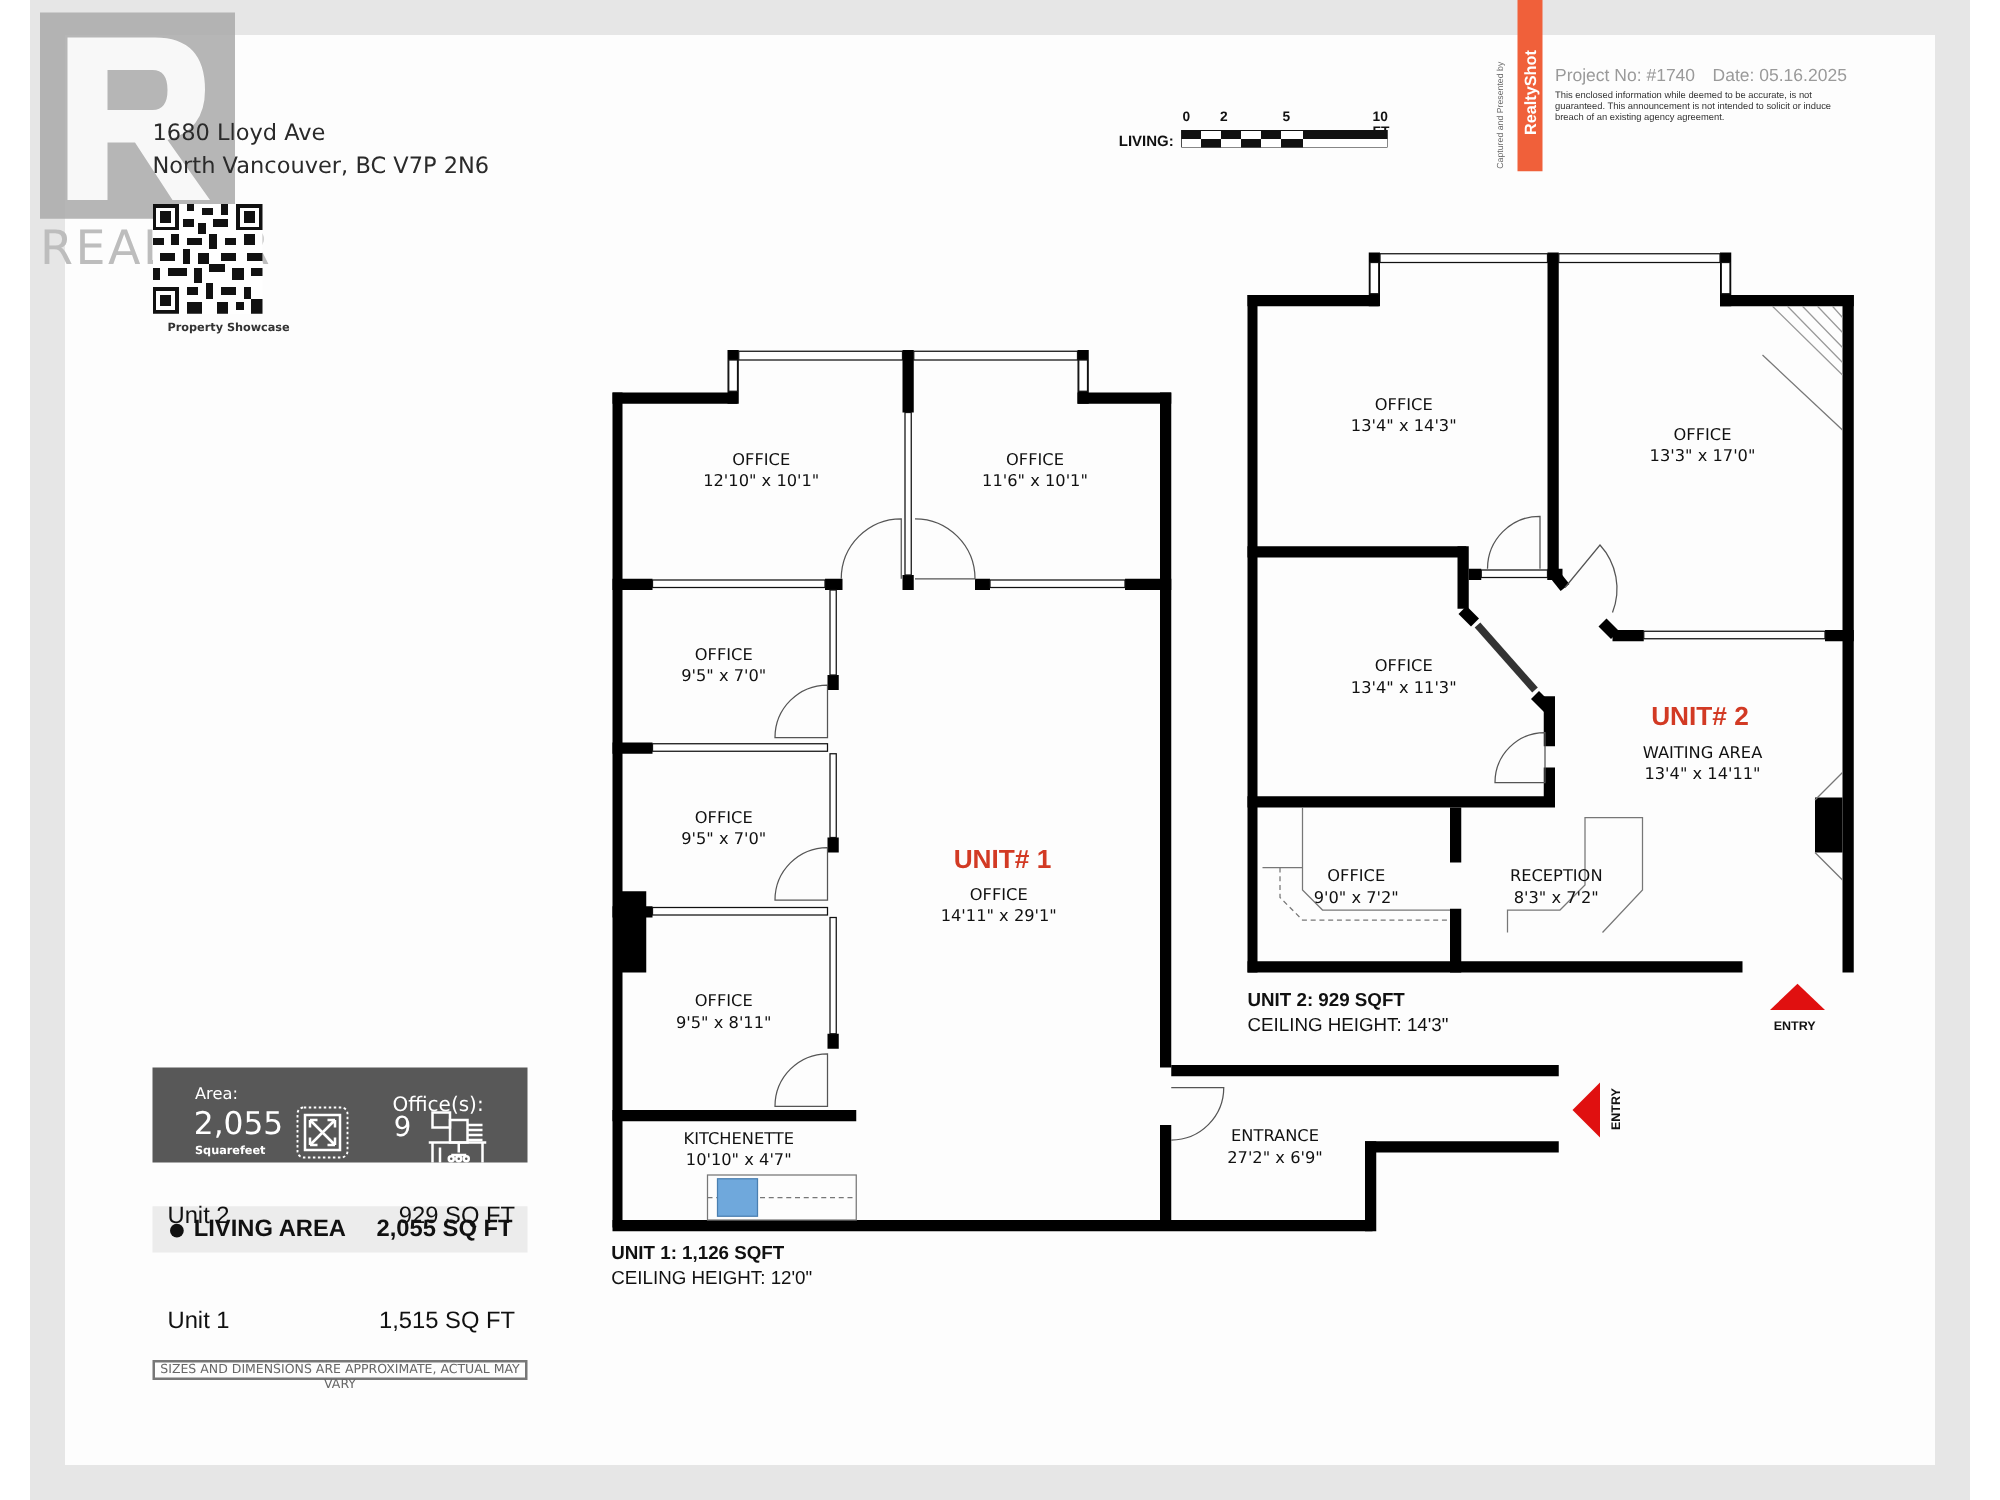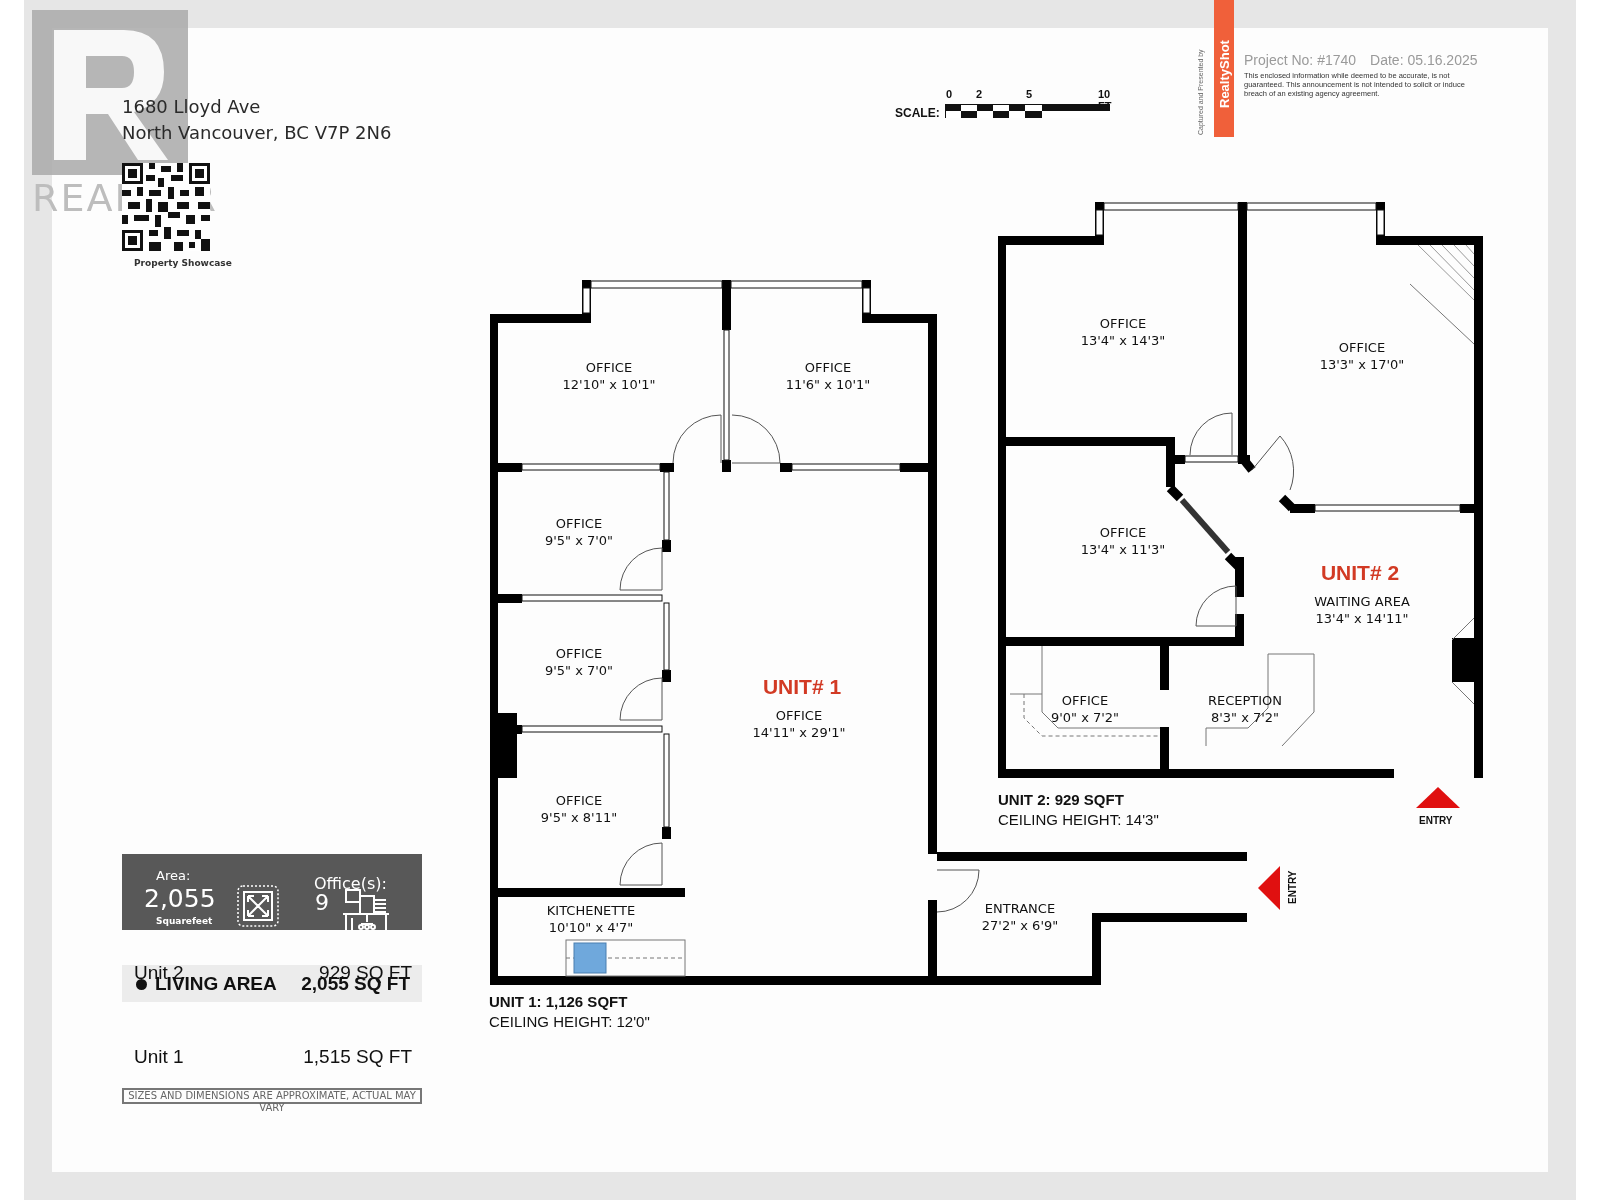--- a/index.html
+++ b/index.html
@@ -20,21 +20,21 @@
   .rs-side{position:absolute;left:1197px;top:55px;width:14px;height:80px;}
   .rs-side span{display:block;transform:rotate(-90deg);transform-origin:left top;position:absolute;left:0;top:80px;white-space:nowrap;font-size:7px;color:#666;}
   .rs-bar{position:absolute;left:1214px;top:0;width:20px;height:137px;background:#f0603a;}
   .rs-bar span{position:absolute;left:3px;top:108px;transform:rotate(-90deg);transform-origin:left top;white-space:nowrap;font-size:13px;font-weight:bold;color:#fff;}
   .proj{position:absolute;left:1244px;top:52px;font-size:14px;color:#9a9a9a;}
   .proj .date{margin-left:14px;}
   .disc{position:absolute;left:1244px;top:71px;width:240px;font-size:7.5px;line-height:9px;color:#333;}
   .disc p{margin:0 0 6px 0;}
   .stats{position:absolute;left:122px;top:854px;width:300px;height:76px;background:#585858;color:#fff;font-family:"DejaVu Sans",sans-serif;}
   .st-area-l{position:absolute;left:34px;top:14px;font-size:13px;}
-  .st-area-v{position:absolute;left:22px;top:30px;font-size:25px;}
+  .st-area-v{position:absolute;left:33px;top:30px;font-size:25px;}
   .st-area-u{position:absolute;left:34px;top:62px;font-size:9px;font-weight:bold;}
   .st-icon1{position:absolute;left:114px;top:30px;width:44px;height:44px;}
   .st-off-l{position:absolute;left:192px;top:20px;font-size:16px;}
   .st-off-v{position:absolute;left:193px;top:36px;font-size:22px;}
   .st-icon2{position:absolute;left:220px;top:32px;width:48px;height:46px;}
   .living{position:absolute;left:122px;top:965px;width:300px;height:37px;background:#ececec;font-weight:bold;font-size:19px;}
   .living .dot{position:absolute;left:14px;top:14px;width:11px;height:11px;border-radius:50%;background:#111;}
   .living .lab{position:absolute;left:33px;top:8px;}
   .living .val{position:absolute;right:12px;top:8px;}
   .urow{position:absolute;left:134px;width:278px;font-size:19px;}
@@ -107,21 +107,21 @@
       <rect x="24" y="22" width="2" height="3"></rect>
     <rect x="9" y="26" width="4" height="3"></rect>
       <rect x="17" y="26" width="3" height="3"></rect>
       <rect x="22" y="26" width="2" height="2"></rect>
       <rect x="26" y="25" width="3" height="4"></rect>
   </g>
 </svg>
 <div class="qr-caption">Property Showcase</div>
 
 <div class="scale">
-  <div class="scale-label">SCALE:</div>
+  <div class="scale-label">LIVING:</div>
   <div class="scale-tick" style="left:51px">0</div>
   <div class="scale-tick" style="left:81px">2</div>
   <div class="scale-tick" style="left:131px">5</div>
   <div class="scale-tick" style="left:203px">10 FT</div>
   <svg class="scale-bar" viewBox="0 0 165 14" shape-rendering="crispEdges">
     <rect x="0" y="0" width="165" height="14" fill="#fff" stroke="#111"></rect>
     <g fill="#111">
       <rect x="0" y="0" width="16" height="7"></rect>
         <rect x="16" y="7" width="16" height="7"></rect>
       <rect x="32" y="0" width="16" height="7"></rect>

